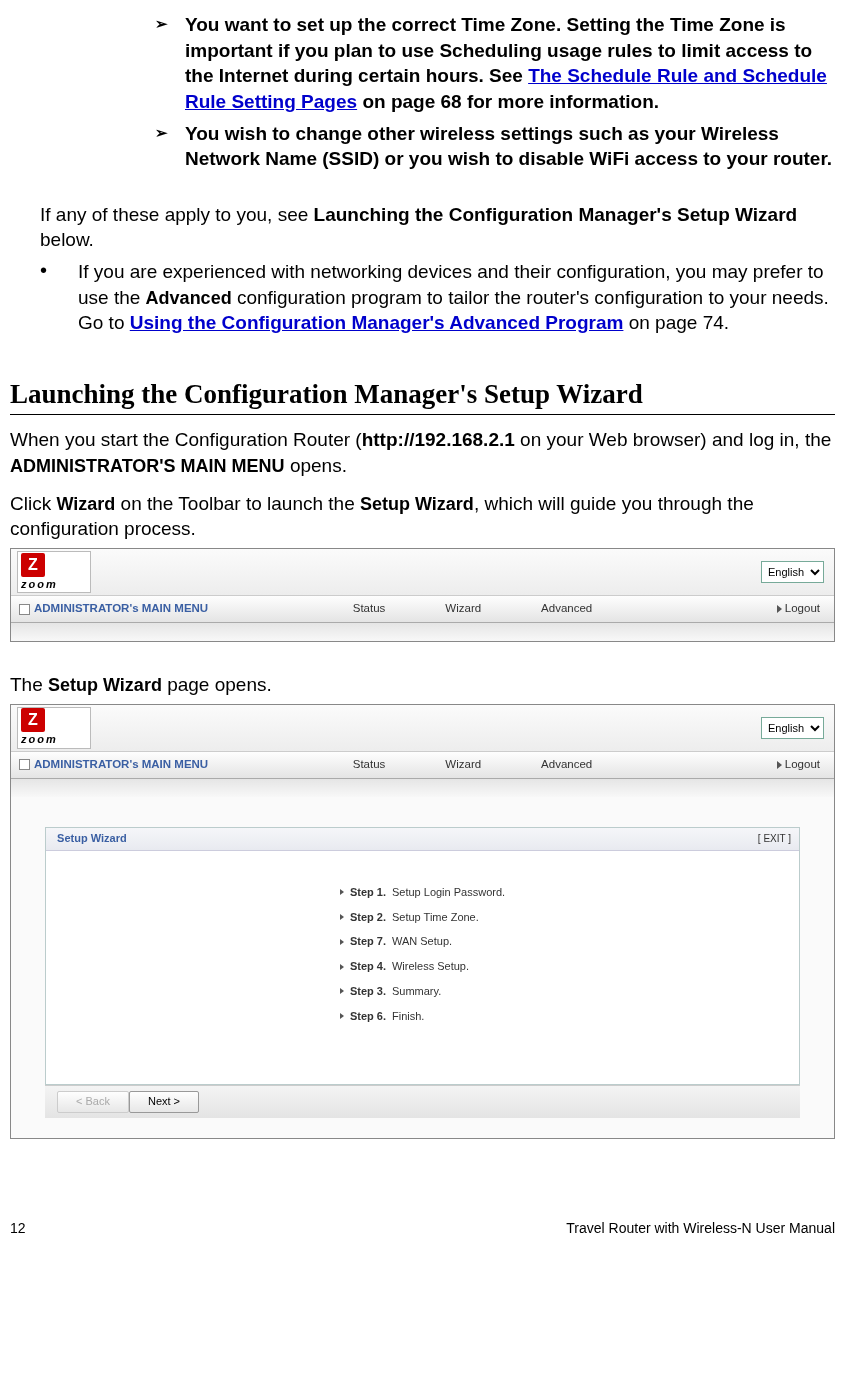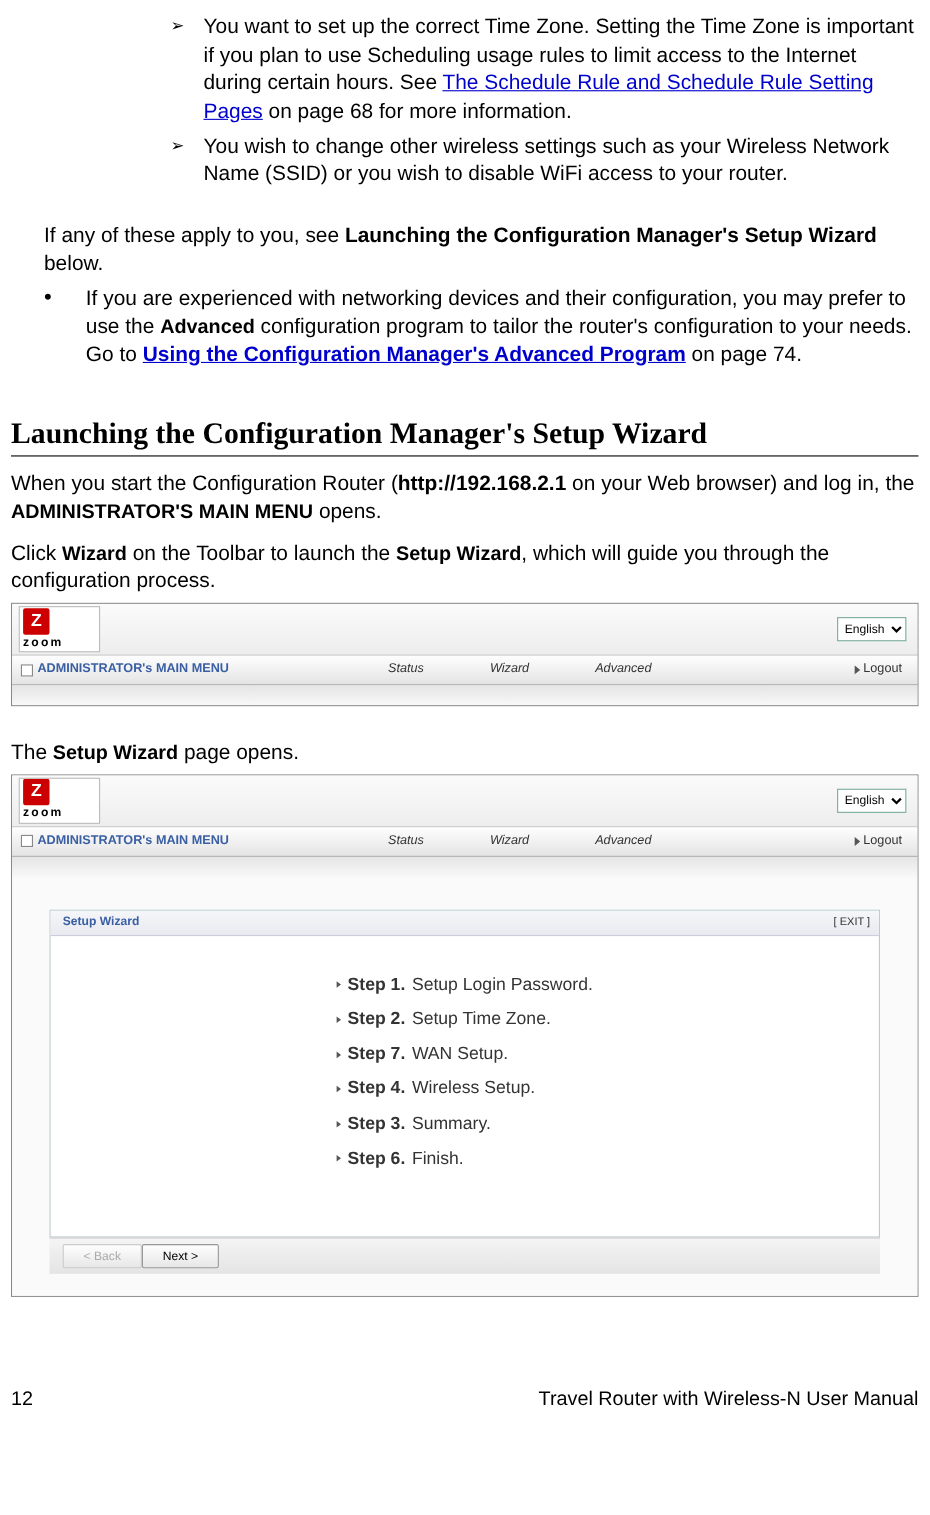--- a/index.html
+++ b/index.html
@@ -13,21 +13,21 @@
     color: #000;
   }
   .indent1 { padding-left: 30px; }
   .arrow-bullet::before {
     content: "➢";
     position: absolute;
     left: 145px;
     font-size: 15px;
     top: 2px;
   }
-  .indent-arrow { padding-left: 175px; position: relative; margin-bottom: 6px;}
+  .indent-arrow { padding-left: 175px; position: relative; margin-bottom: 6px; font-weight: bold;}
   .dot-bullet { padding-left: 68px; position: relative; margin-bottom:12px;}
   .dot-bullet::before {
     content: "•";
     position: absolute;
     left: 30px;
     top: -2px;
     font-size: 20px;
   }
   .link { color: #0000cc; text-decoration: underline; }
   .bold { font-weight: bold; }
@@ -47,54 +47,54 @@
     font-family: Verdana, Arial, sans-serif;
   }
   
   .topbar { display: flex; align-items: center; height: 46px; background: linear-gradient(#fbfbfb,#ededed); }
   .logo {
     width: 72px; height: 40px; margin: 3px 6px;
     background: #fff; border: 1px solid #bbb; display:flex; flex-direction:column; align-items:flex-start; justify-content:center;
     position:relative; overflow:hidden;
   }
   .logo .zbox { width:24px;height:24px;background:#cc0000;color:#fff;font-weight:bold;font-size:16px;display:flex;align-items:center;justify-content:center;border-radius:2px;margin-left:3px;}
-  .logo .ztxt { font-family: Arial; font-weight:bold; font-size:11px; color:#000; letter-spacing:2px; margin-left:3px;}
+  .logo .ztxt { font-family: Arial; font-weight:bold; font-size:11px; color:#000; letter-spacing:2px; margin-left:3px;font-style:italic;}
   .lang-select {
     margin-left:auto; margin-right:10px; height:22px;font-size:11px;
     border:1px solid #7a9; background:#fff; padding:0 2px;
   }
   .menubar {
     height: 26px; background: linear-gradient(#fefefe,#e4e4e4);
     border-top:1px solid #ccc; border-bottom:1px solid #aaa;
     display:flex; align-items:center; font-size:11.5px; color:#335; font-weight:bold;
   }
   .menubar .admin { color:#3a5fa3; margin-left:8px; display:flex; align-items:center; gap:4px;}
   .menubar .icon-sq { width:9px;height:9px;border:1px solid #888;background:#fff;}
   .menubar .items { display:flex; gap:60px; margin-left:auto; margin-right:40px; color:#333;}
-  .menubar .items span {display:flex;align-items:flex-start;gap:4px;font-weight:normal;font-style:italic;}
+  .menubar .items span {display:flex;align-items:flex-start;gap:4px;font-weight:normal;}
   .menubar .logout {margin-left:auto; margin-right:14px; font-weight:normal; color:#333; display:flex;align-items:center;gap:3px;}
   .menubar .tri {width:0;height:0;border-top:4px solid transparent;border-bottom:4px solid transparent;border-left:5px solid #555;}
   .gradient-strip {height:18px;background:linear-gradient(#e5e5e5,#f8f8f8);}
 
   
   .ss2-body { background:#fafafa; padding:30px 34px 20px 34px;}
   .panel { background:#fff; border:1px solid #bcc; }
   .panel-hd {height:22px;background:linear-gradient(#f5f6f9,#e8eaf0);border-bottom:1px solid #ccd;display:flex;align-items:center;font-size:11px;color:#3a5fa3;font-weight:bold;padding:0 8px;}
   .panel-hd .exit{margin-left:auto;font-weight:normal;color:#333;font-size:10px;}
   .panel-body{padding:24px 20px 50px 20px;text-align:center;}
   .panel-body .headline{color:#3a5fa3;font-weight:bold;font-size:12px;margin-bottom:24px;}
-  .steps{display:inline-block;text-align:right;font-size:16px;color:#333;}
+  .steps{display:inline-block;text-align:right;font-size:11px;color:#333;}
   .steps div{margin:10px 0;display:flex;align-items:center;gap:6px;}
   .steps .caret{width:0;height:0;border-top:3px solid transparent;border-bottom:3px solid transparent;border-left:4px solid #555;}
   .bottombar{height:32px;background:linear-gradient(#f4f4f4,#e4e4e4);border-top:1px solid #ccc;display:flex;align-items:center;padding:0 12px;}
   .btn{font-size:11px;height:20px;padding:0 18px;border:1px solid #999;background:linear-gradient(#fefefe,#e7e7e7);border-radius:2px;display:flex;align-items:center;}
   .btn.disabled{color:#aaa;border-color:#ccc;}
   .breadcrumb{flex:1;text-align:center;font-size:10.5px;color:#999;letter-spacing:0.5px;}
   .breadcrumb .cur{color:#3a5fa3;text-decoration:underline;}
-  .footer{display:flex;justify-content:space-between;font-size:18px;margin-top:80px;}
+  .footer{display:flex;justify-content:space-between;font-size:14px;margin-top:80px;}
   .advanced-font{font-family: Arial; font-weight:bold;}
 </style>
 </head>
 <body>
 
 <div class="indent-arrow arrow-bullet">
   <span>You want to set up the correct Time Zone. Setting the Time Zone is important if you plan to use Scheduling usage rules to limit access to the Internet during certain hours. See </span><span class="link">The Schedule Rule and Schedule Rule Setting Pages</span><span> on page 68 for more information.</span>
 </div>
 <div class="indent-arrow arrow-bullet">
   <span>You wish to change other wireless settings such as your Wireless Network Name (SSID) or you wish to disable WiFi access to your router.</span>

